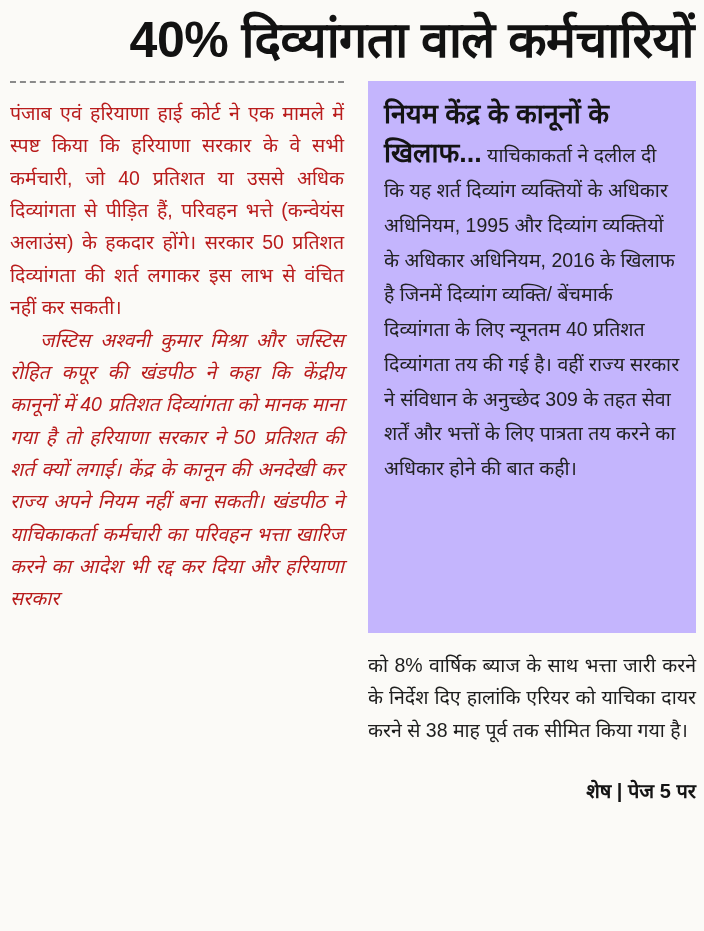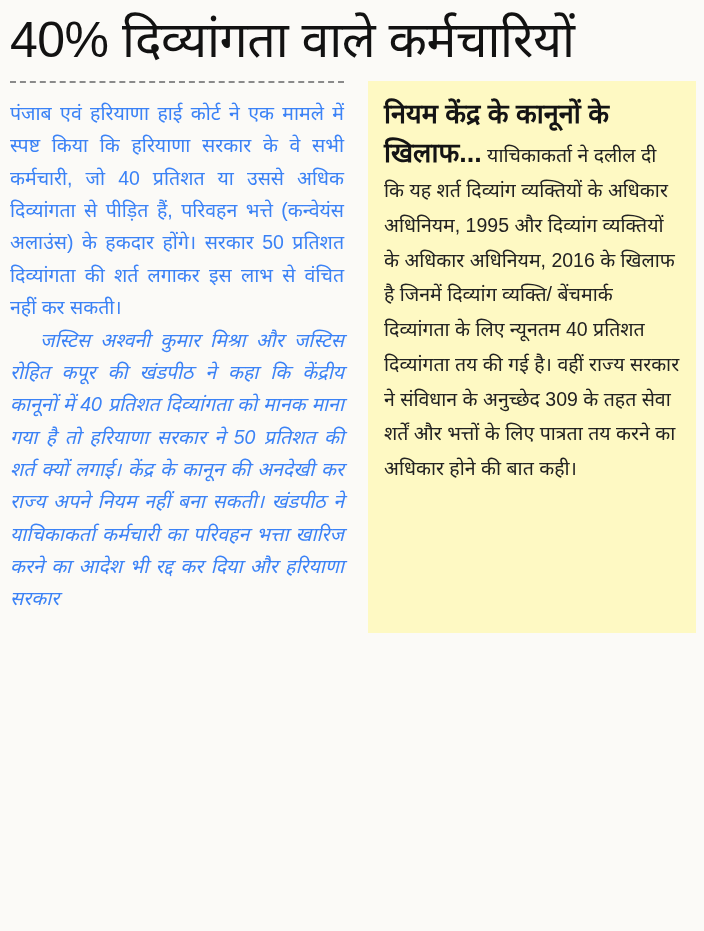--- a/index.html
+++ b/index.html
@@ -11,23 +11,24 @@
     overflow: hidden;
     font-family: "Liberation Sans", "DejaVu Sans", sans-serif;
     color: #1c1c1c;
     box-sizing: border-box;
   }
   
   .headline {
     padding: 8px 10px 4px 10px;
     font-size: 50px;
     line-height: 1.3;
-    font-weight: 400;
+    font-weight: 700;
     color: #121212;
     letter-spacing: -0.5px;
+    text-align: right;
   }
   .headline .hl-line { white-space: nowrap; }
   
   .columns {
     display: flex;
     gap: 24px;
     padding: 4px 8px 0 10px;
     box-sizing: border-box;
   }
   .col-left  { width: 334px; flex: 0 0 334px; }
@@ -46,21 +47,21 @@
     border: 0;
     border-bottom: 2px dashed #8a8a8a;
     margin: 0 0 14px 0;
     height: 0;
   }
   
   .bodytext {
     font-size: 19.5px;
     line-height: 1.66;
     text-align: justify;
-    color: #3b82f6;
+    color: #b91c1c;
   }
   .bodytext p { margin: 0; }
   .bodytext p.indent { text-indent: 30px; font-style: italic; }
   
   .highlight-box {
     background: #e9e9e6;
     padding: 14px 16px 16px 16px;
     box-sizing: border-box;
     min-height: 552px;
   }
@@ -110,19 +111,23 @@
 
     <div class="col-left">
       <hr class="byline-divider">
       <div class="bodytext">
         <p>पंजाब एवं हरियाणा हाई कोर्ट ने एक मामले में स्पष्ट किया कि हरियाणा सरकार के वे सभी कर्मचारी, जो 40 प्रतिशत या उससे अधिक दिव्यांगता से पीड़ित हैं, परिवहन भत्ते (कन्वेयंस अलाउंस) के हकदार होंगे। सरकार 50 प्रतिशत दिव्यांगता की शर्त लगाकर इस लाभ से वंचित नहीं कर सकती।</p>
         <p class="indent">जस्टिस अश्वनी कुमार मिश्रा और जस्टिस रोहित कपूर की खंडपीठ ने कहा कि केंद्रीय कानूनों में 40 प्रतिशत दिव्यांगता को मानक माना गया है तो हरियाणा सरकार ने 50 प्रतिशत की शर्त क्यों लगाई। केंद्र के कानून की अनदेखी कर राज्य अपने नियम नहीं बना सकती। खंडपीठ ने याचिकाकर्ता कर्मचारी का परिवहन भत्ता खारिज करने का आदेश भी रद्द कर दिया और हरियाणा सरकार</p>
       </div>
     </div>
 
     <div class="col-right">
-      <div class="highlight-box" style="background: #fef9c3;">
+      <div class="highlight-box" style="background: #c4b5fd;">
         <p><span class="box-lead">नियम केंद्र के कानूनों के खिलाफ...</span><span class="box-text"> याचिकाकर्ता ने दलील दी कि यह शर्त दिव्यांग व्यक्तियों के अधिकार अधिनियम, 1995 और दिव्यांग व्यक्तियों के अधिकार अधिनियम, 2016 के खिलाफ है जिनमें दिव्यांग व्यक्ति/ बेंचमार्क दिव्यांगता के लिए न्यूनतम 40 प्रतिशत दिव्यांगता तय की गई है। वहीं राज्य सरकार ने संविधान के अनुच्छेद 309 के तहत सेवा शर्तें और भत्तों के लिए पात्रता तय करने का अधिकार होने की बात कही।</span></p>
+      </div>
+      <div class="tail">
+        <span>को 8% वार्षिक ब्याज के साथ भत्ता जारी करने के निर्देश दिए हालांकि एरियर को याचिका दायर करने से 38 माह पूर्व तक सीमित किया गया है।</span>
+        <span class="continuation">शेष | पेज 5 पर</span>
       </div>
     </div>
 
   </div>
 </div>
 
 </body></html>

